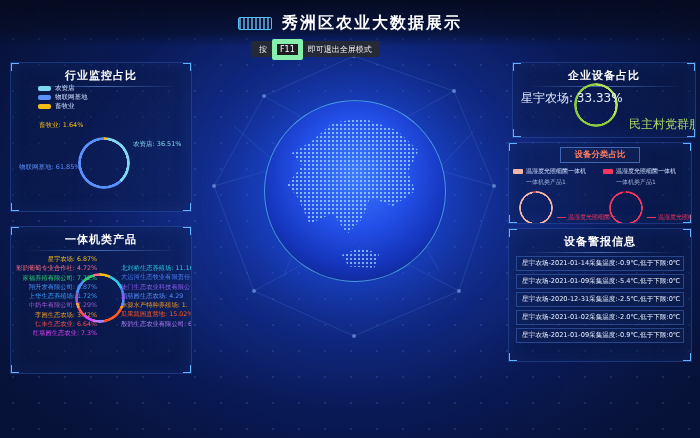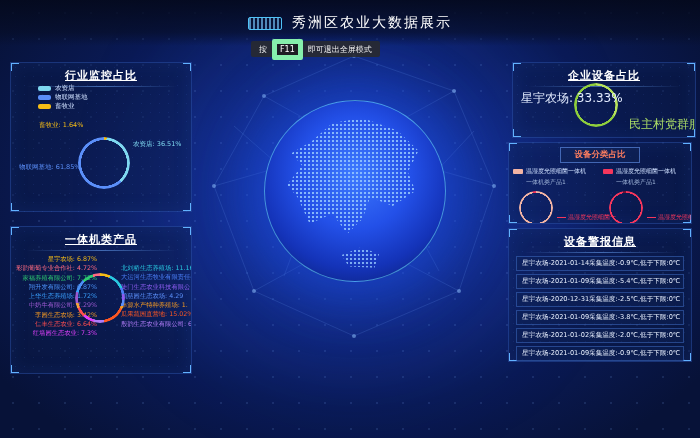--- a/index.html
+++ b/index.html
@@ -7,21 +7,21 @@
     font-family:"DejaVu Sans","Liberation Sans",sans-serif;
     background:radial-gradient(ellipse 430px 310px at 50% 45%, #1a3db8 0%, #12297e 40%, #0a1a55 68%, #071238 100%);}
   .bg-dots{position:absolute;inset:0;background-image:radial-gradient(rgba(130,180,255,.14) 1px, transparent 1.5px);background-size:26px 26px;pointer-events:none;}
 
   
   .header{position:absolute;top:0;left:0;right:0;height:46px;z-index:6;
     background:linear-gradient(180deg, rgba(4,9,28,.9) 0%, rgba(6,13,38,.65) 70%, rgba(6,13,38,0) 100%);
     display:flex;align-items:center;justify-content:center;gap:10px;}
   .logo-badge{width:32px;height:11px;border:1px solid #4fc3f7;border-radius:2px;
     background:repeating-linear-gradient(90deg, rgba(120,200,255,.65) 0 2px, rgba(120,200,255,0) 2px 4px);}
-  .page-title{margin:0;font-size:14px;font-weight:normal;color:#ffffff;letter-spacing:2px;}
+  .page-title{margin:0;font-size:16px;font-weight:bold;color:#ffffff;letter-spacing:2px;}
   .fs-tip{position:absolute;left:251px;top:41px;height:16px;z-index:7;display:flex;align-items:center;gap:5px;
     background:rgba(40,42,50,.93);border-radius:2px;padding:0 8px;font-size:8px;color:#eeeeee;}
   .fs-key{border:5px solid #86efac;border-radius:2px;padding:0 3px;font-size:8px;line-height:11px;background:#1d1d24;color:#fff;}
 
   
   .globe{position:absolute;left:264px;top:100px;width:180px;height:180px;border-radius:50%;z-index:1;
     background:radial-gradient(circle at 50% 40%, #3d79ff 0%, #2350e8 40%, #1433b8 68%, #0c2280 88%, #0a1c66 100%);
     box-shadow:0 0 50px 18px rgba(30,80,230,.5), 0 0 130px 70px rgba(20,60,200,.22);
     border:1px solid rgba(110,230,255,.55);overflow:hidden;}
   .continent{position:absolute;left:8%;top:8%;width:84%;height:70%;
@@ -35,21 +35,21 @@
   
   .panel{position:absolute;z-index:4;background:rgba(10,26,70,.45);
     border:1px solid rgba(72,128,255,.28);overflow:hidden;
     background-image:radial-gradient(rgba(90,140,255,.10) .7px, transparent 1px);background-size:9px 9px;
     box-shadow:inset 0 0 18px rgba(40,90,200,.15);}
   .panel::before{content:"";position:absolute;top:-1px;left:-1px;width:7px;height:7px;border-top:2px solid #62b2ff;border-left:2px solid #62b2ff;}
   .panel::after{content:"";position:absolute;top:-1px;right:-1px;width:7px;height:7px;border-top:2px solid #62b2ff;border-right:2px solid #62b2ff;}
   .corners::before{content:"";position:absolute;bottom:-1px;left:-1px;width:7px;height:7px;border-bottom:2px solid #62b2ff;border-left:2px solid #62b2ff;}
   .corners::after{content:"";position:absolute;bottom:-1px;right:-1px;width:7px;height:7px;border-bottom:2px solid #62b2ff;border-right:2px solid #62b2ff;}
   .panel-title{margin:5px 8px 0;padding-bottom:4px;text-align:center;font-size:11px;font-weight:bold;color:#ffffff;letter-spacing:1px;
-    background:linear-gradient(90deg, transparent, rgba(110,170,255,.55), transparent) no-repeat bottom center;background-size:92% 1px;text-decoration:underline;}
+    background:linear-gradient(90deg, transparent, rgba(110,170,255,.55), transparent) no-repeat bottom center;background-size:92% 1px;}
 
   #panel-industry{left:10px;top:62px;width:180px;height:148px;}
   #panel-enterprise{left:10px;top:226px;width:180px;height:146px;}
   #panel-device{left:512px;top:62px;width:182px;height:74px;}
   #panel-category{left:508px;top:142px;width:182px;height:80px;}
   #panel-alarm{left:508px;top:228px;width:182px;height:132px;}
 
   
   .donut{border-radius:50%;
     -webkit-mask:radial-gradient(circle, transparent 62%, #000 63%);
@@ -232,18 +232,17 @@
     </div>
   </div>
 
   <div class="panel" id="panel-alarm">
     <div class="corners"></div>
     <div class="panel-title">设备警报信息</div>
     <div id="alarm-rows">
         <div class="alarm-row">星宇农场-2021-01-14采集温度:-0.9℃,低于下限:0℃</div>
         <div class="alarm-row">星宇农场-2021-01-09采集温度:-5.4℃,低于下限:0℃</div>
         <div class="alarm-row">星宇农场-2020-12-31采集温度:-2.5℃,低于下限:0℃</div>
-        <div class="alarm-row">星宇农场-2021-01-09采集温度:-3.8℃,低于下限:0℃</div>
         <div class="alarm-row">星宇农场-2021-01-02采集温度:-2.0℃,低于下限:0℃</div>
         <div class="alarm-row">星宇农场-2021-01-09采集温度:-0.9℃,低于下限:0℃</div>
       </div>
   </div>
 </div>
 
 </body></html>

